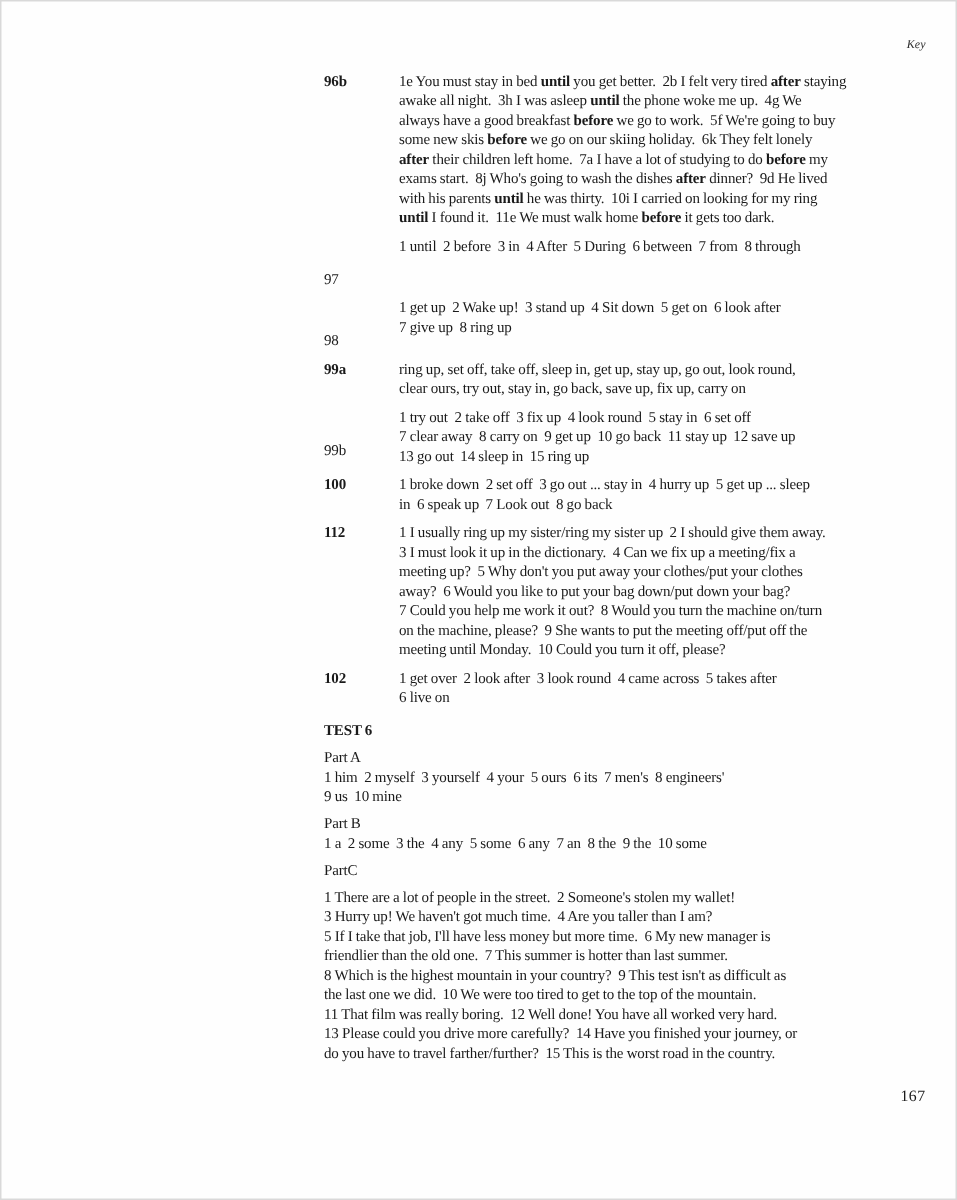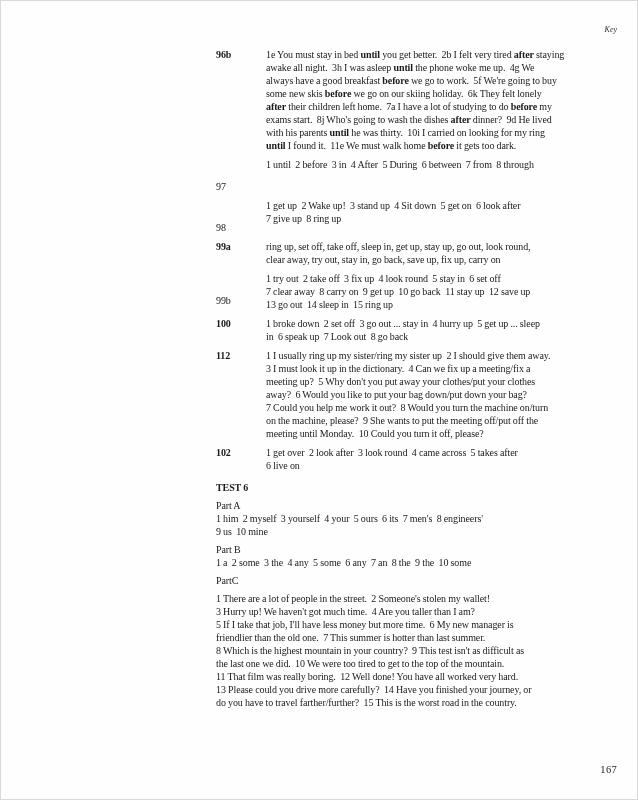--- a/index.html
+++ b/index.html
@@ -66,21 +66,20 @@
   .part-text {
     white-space: pre;
   }
   .pagenum {
     position: absolute;
     top: 726px;
     right: 21px;
     font-size: 10.5px;
     letter-spacing: 0.3px;
     color: #1a1a1a;
-    margin-top: 38px;
   }
 </style>
 </head>
 <body>
 
 <div class="page">
 
   <div class="running-header">Key</div>
 
   <div class="content">
@@ -104,21 +103,21 @@
 
   <div class="item">
     <span class="num regular">98</span>
     <span class="txt">1 get up  2 Wake up!  3 stand up  4 Sit down  5 get on  6 look after
 7 give up  8 ring up</span>
   </div>
 
   <div class="item">
     <span class="num">99a</span>
     <span class="txt">ring up, set off, take off, sleep in, get up, stay up, go out, look round,
-clear away, try out, stay in, go back, save up, fix up, carry on</span>
+clear ours, try out, stay in, go back, save up, fix up, carry on</span>
   </div>
 
   <div class="item">
     <span class="num regular">99b</span>
     <span class="txt">1 try out  2 take off  3 fix up  4 look round  5 stay in  6 set off
 7 clear away  8 carry on  9 get up  10 go back  11 stay up  12 save up
 13 go out  14 sleep in  15 ring up</span>
   </div>
 
   <div class="item">

